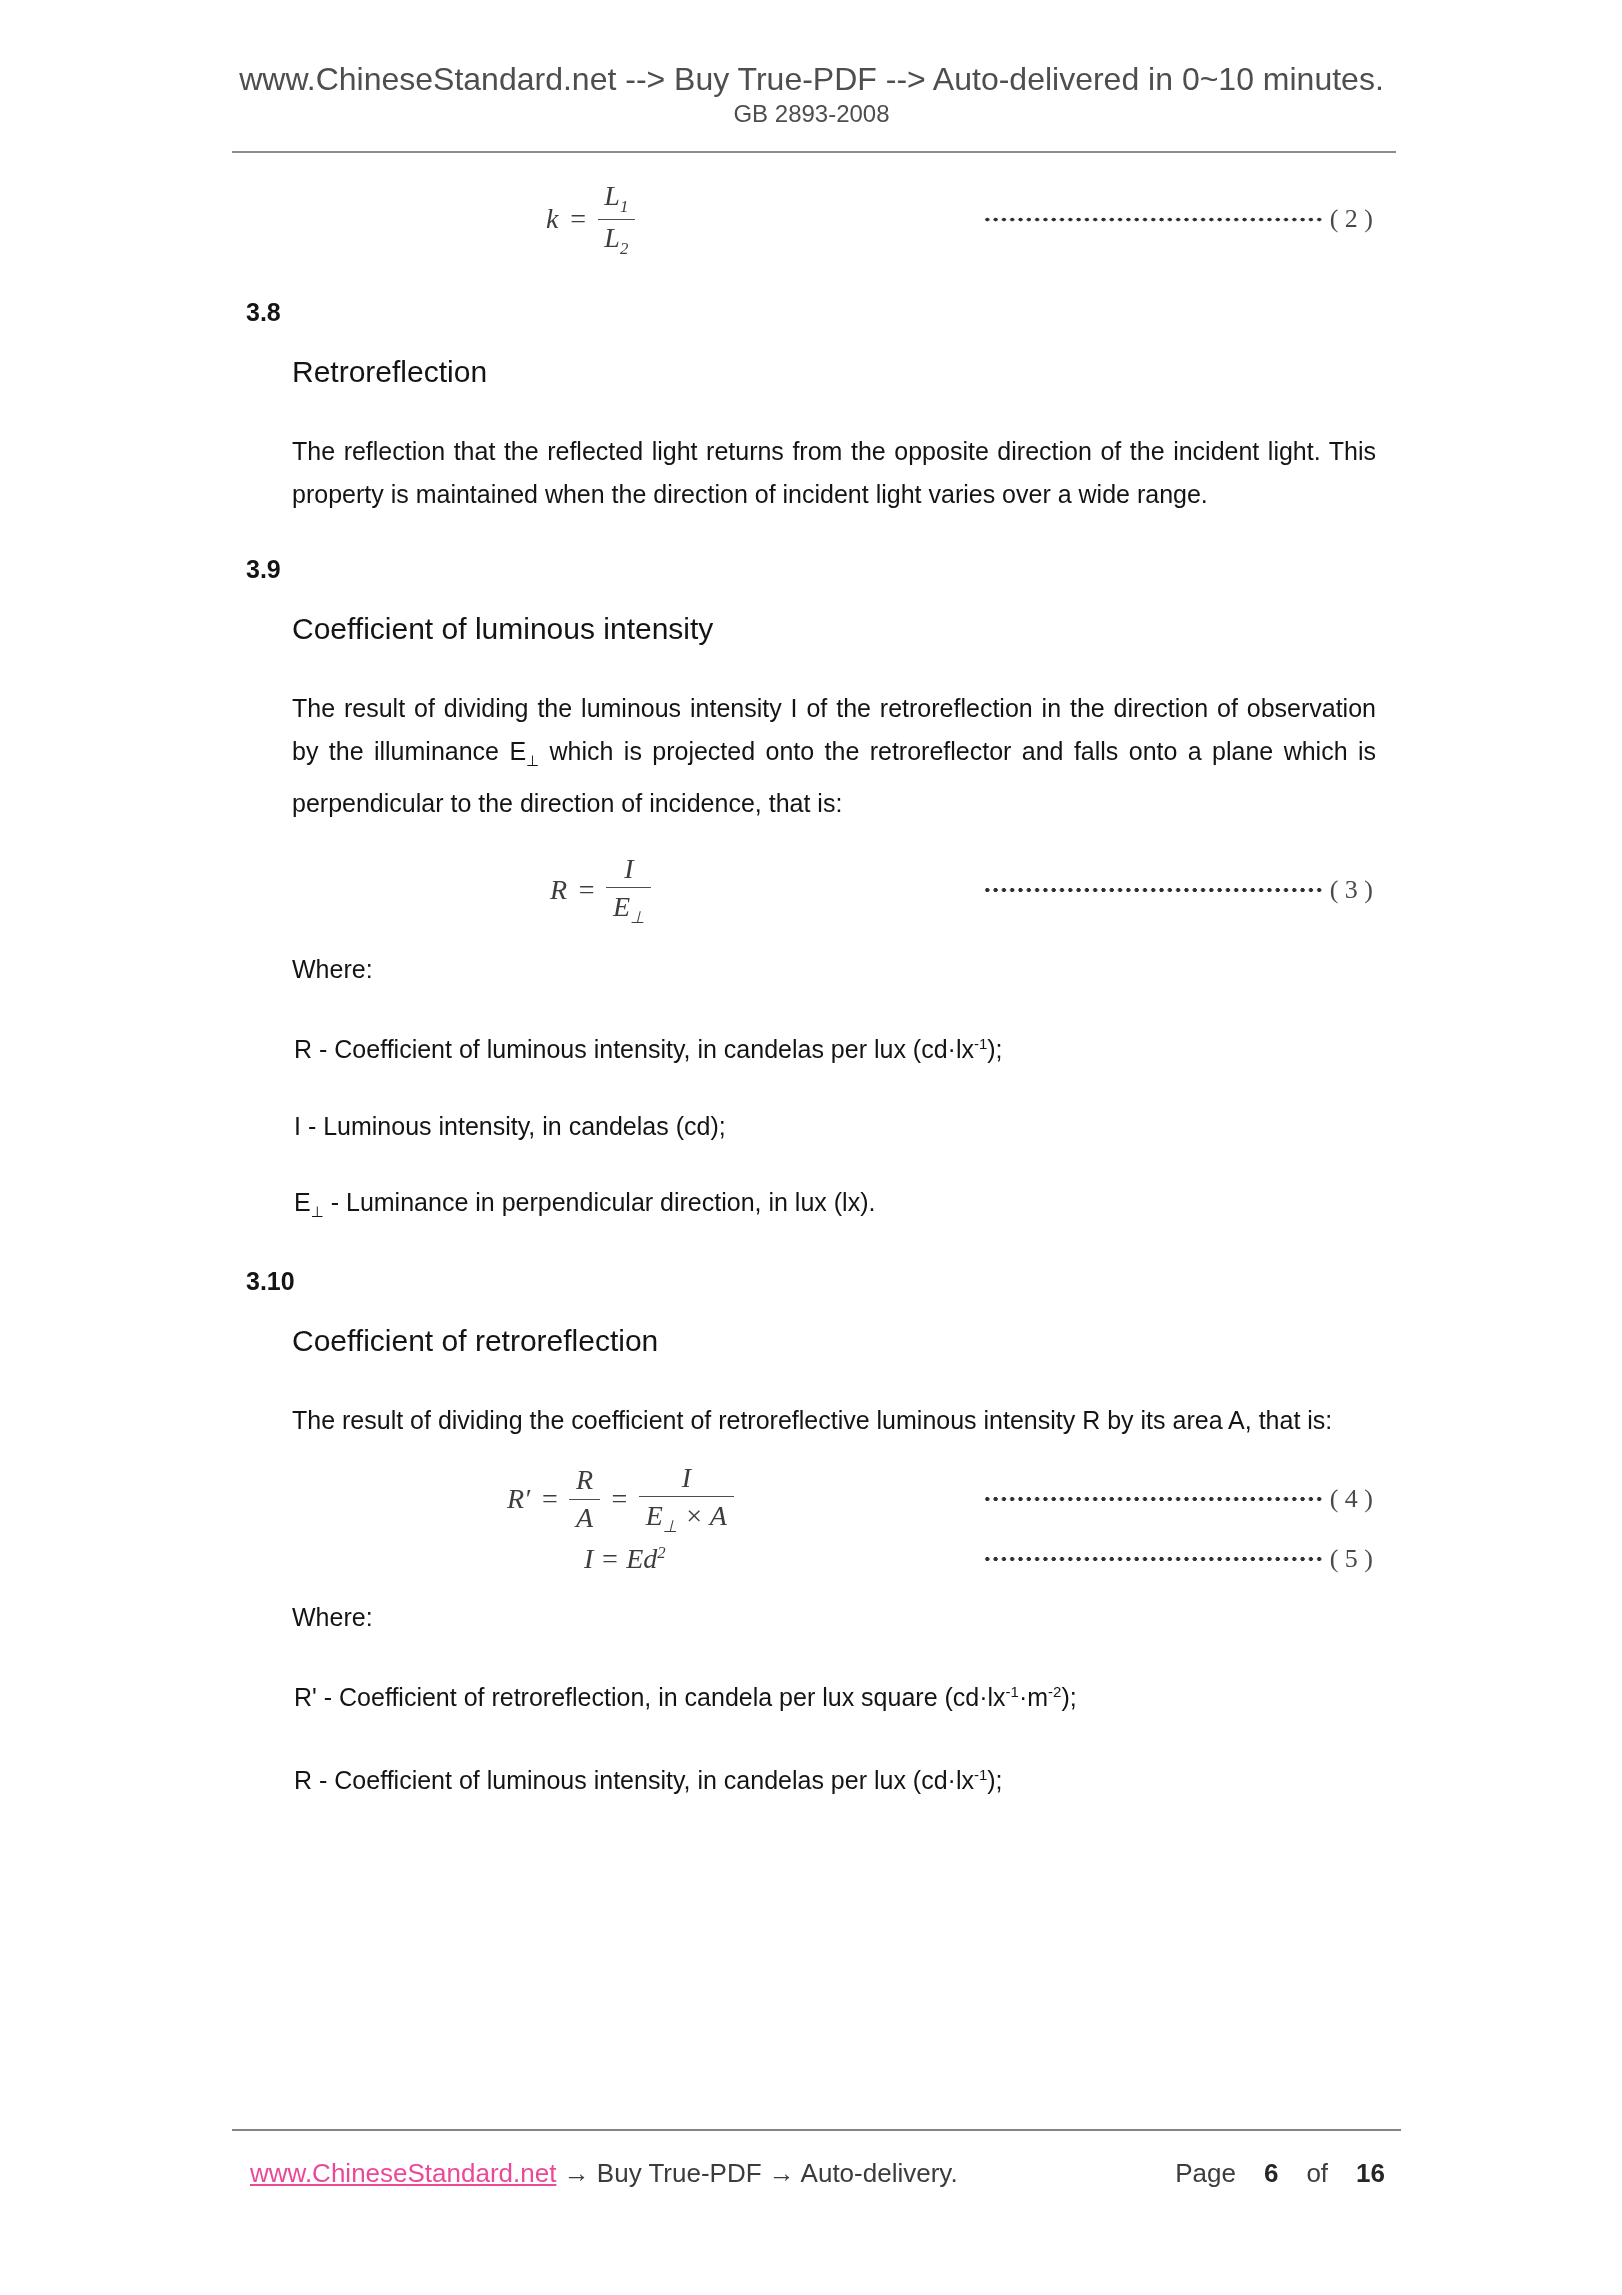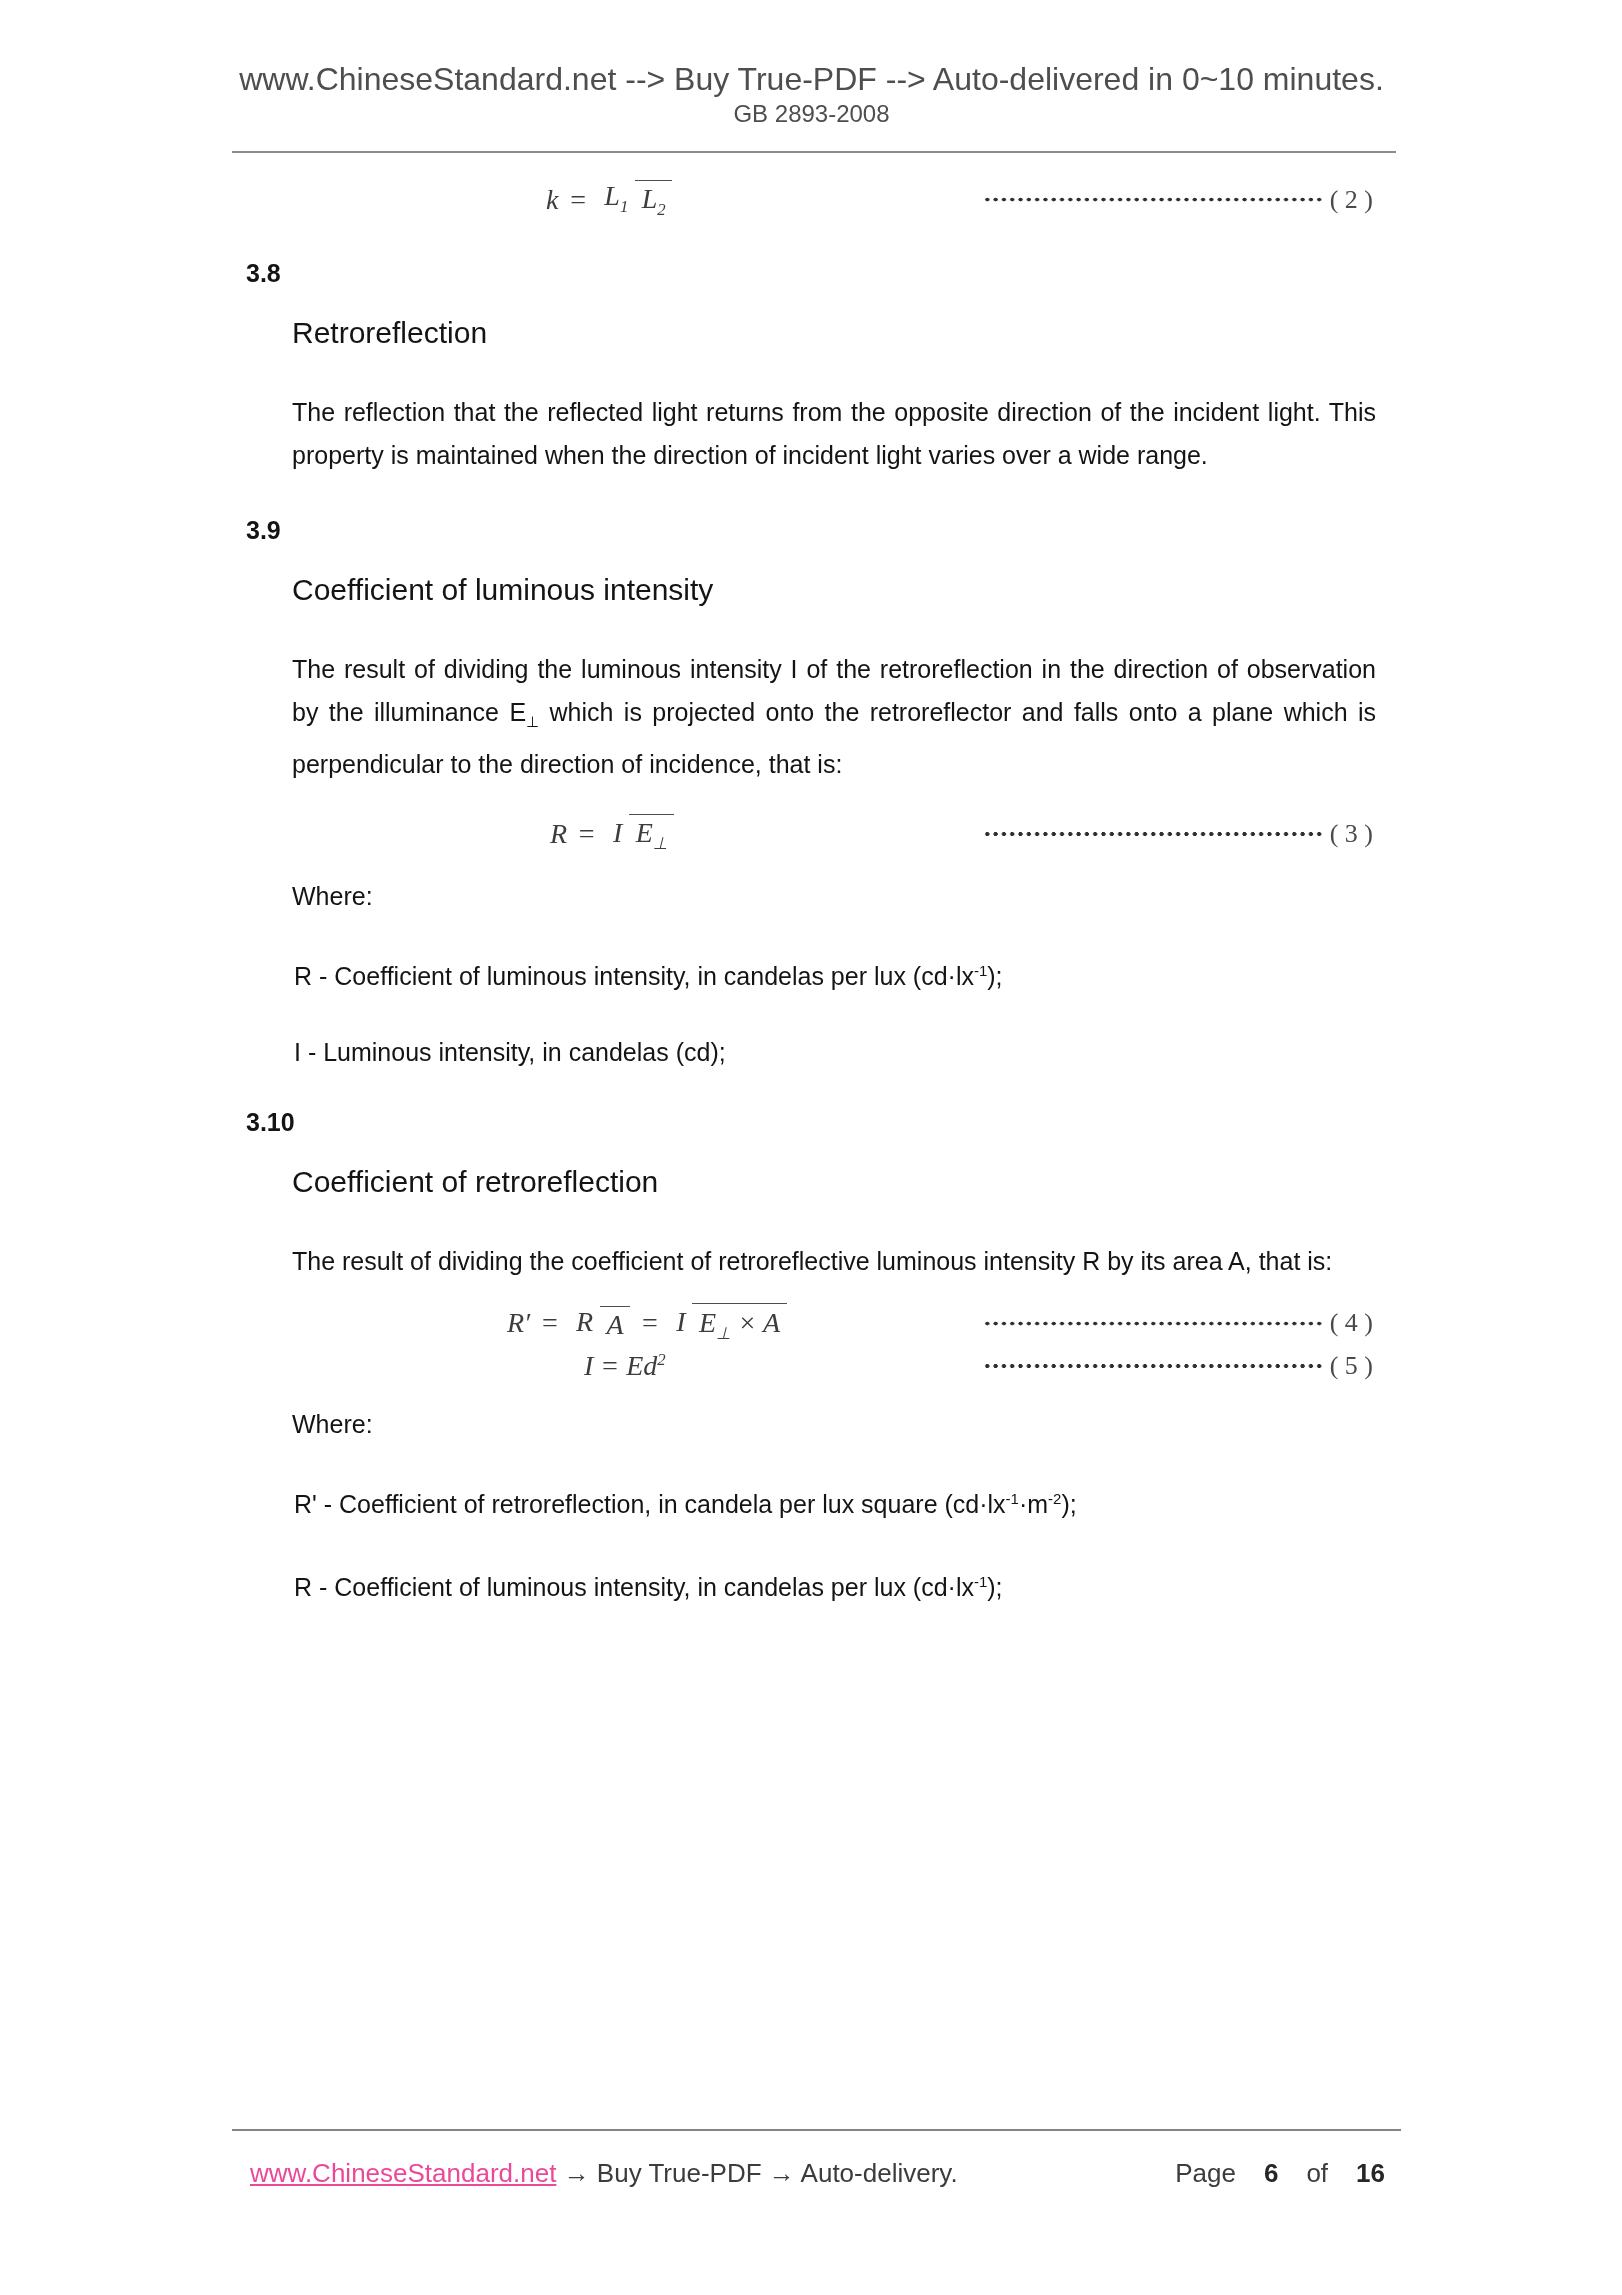--- a/index.html
+++ b/index.html
@@ -18,21 +18,21 @@
   .rule{height:0;border-top:2.5px solid #8c8c8c;margin:23px 227px 0 232px;}
   
   .frow{display:flex;align-items:center;padding-right:250px;}
   .frow.f2{margin-top:27px;padding-left:546px;}
   .frow.f3{margin-top:28px;padding-left:550px;}
   .frow.f4{margin-top:20px;padding-left:507px;}
   .frow.f5{margin-top:6.7px;padding-left:584px;}
   .math{display:flex;align-items:center;font-family:"Liberation Serif", serif;
         font-style:italic;font-size:28px;color:#3d3d3d;}
   .math .eq{margin:0 11.7px;font-style:normal;}
-  .frac{display:inline-flex;align-items:center;text-align:center;}
+  .frac{display:inline-flex;flex-direction:column;align-items:center;text-align:center;}
   .frac .num{display:block;padding:0 6.7px 2.5px;}
   .frac .den{display:block;border-top:1.7px solid #4f4f4f;padding:2.5px 6.7px 0;}
   .fspacer{flex:1;}
   .dots{width:339px;height:7.5px;
         background-image:radial-gradient(circle at 3.3px 3.8px,#2e2e2e 1.8px,transparent 2.3px);
         background-size:8.3px 7.5px;background-repeat:repeat-x;}
   .fnum{font-family:"Liberation Serif", serif;font-size:26px;color:#4a4a4a;
         margin-left:6.7px;white-space:pre;}
   sub{font-size:0.6em;}
   sup{font-size:0.6em;}
@@ -95,20 +95,21 @@
       </span>
     </div>
     <div class="fspacer"></div>
     <div class="dots"></div>
     <div class="fnum">( 3 )</div>
   </div>
 
   <div class="where">Where:</div>
   <div class="def"><span>R - Coefficient of luminous intensity, in candelas per lux (cd·lx</span><sup>-1</sup><span>);</span></div>
   <div class="def"><span>I - Luminous intensity, in candelas (cd);</span></div>
+  <div class="def"><span>E</span><sub>⊥</sub><span> - Luminance in perpendicular direction, in lux (lx).</span></div>
 
   <div class="secnum">3.10</div>
   <div class="sectitle">Coefficient of retroreflection</div>
   <div class="para"><span>The result of dividing the coefficient of retroreflective luminous intensity R by its area A, that is:</span></div>
 
   <div class="frow f4">
     <div class="math">
       <span><span>R′</span></span>
       <span class="eq">=</span>
       <span class="frac">

